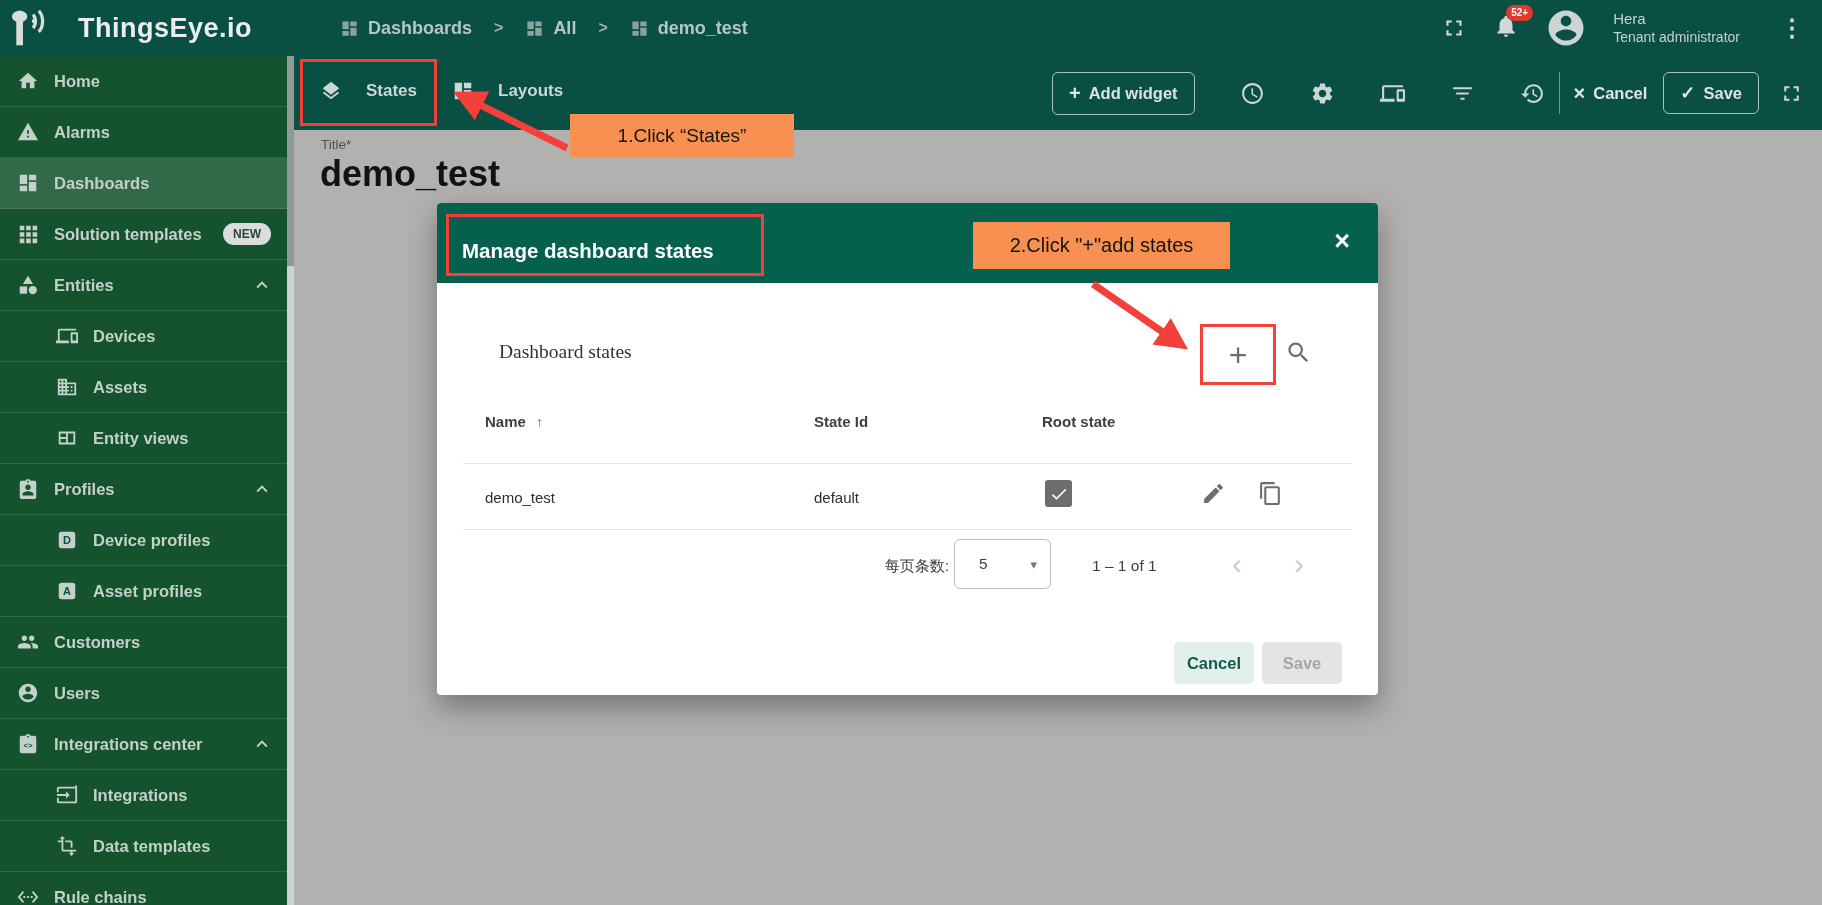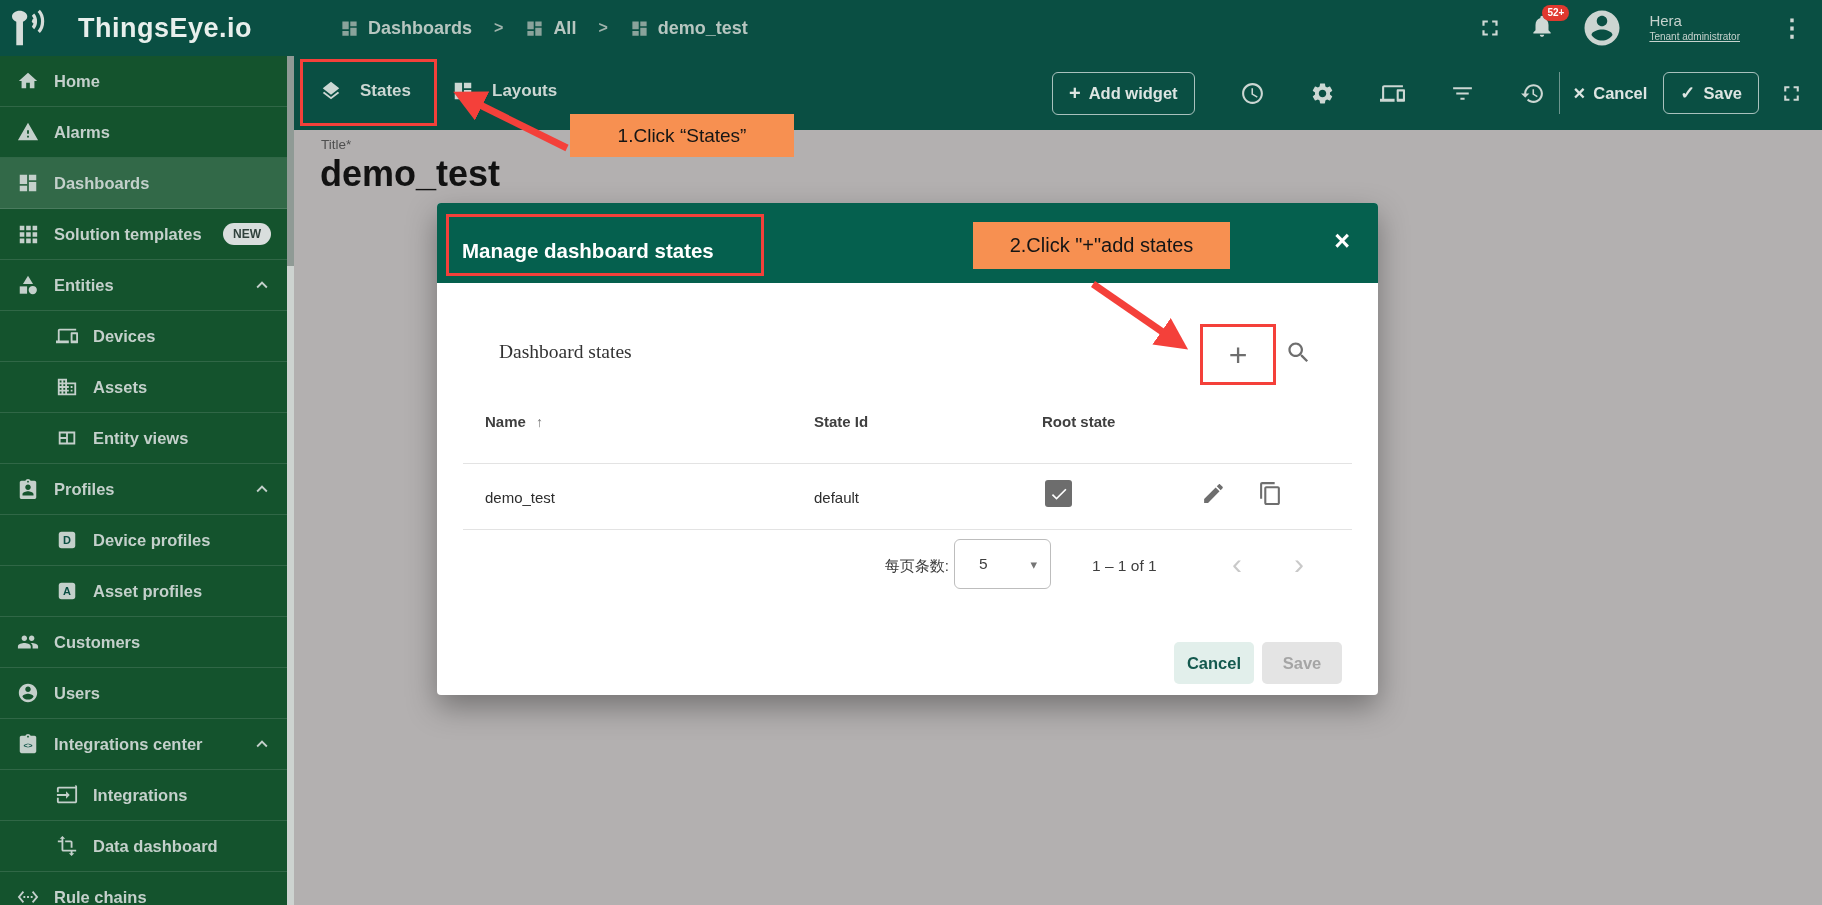--- a/index.html
+++ b/index.html
@@ -16,37 +16,37 @@
   .crumb { display:flex; align-items:center; gap:9px; cursor:pointer; }
   .crumb svg { width:19px; height:19px; fill:#8aa39b; }
   .crumb-sep { color:#9fb3ac; font-size:16px; margin:0 8px; font-weight:bold; }
   .header-right { position:absolute; right:0; top:0; height:56px; display:flex; align-items:center; gap:26px; padding-right:18px; }
   .hicon { width:26px; height:26px; fill:#cfd9d5; cursor:pointer; }
   .bell-wrap { position:relative; }
   .badge-99 { position:absolute; top:-8px; right:-14px; background:#e0392f; color:#fff; font-size:10px; font-weight:bold; border-radius:9px; padding:3px 5px; line-height:1; }
   .avatar { width:42px; height:42px; fill:#ccd5d1; }
   .user-block { color:#c6d2cd; line-height:1.25; }
   .user-name { font-size:15px; }
-  .user-role { font-size:10px;text-decoration:underline; }
+  .user-role { font-size:14px; }
   .kebab { color:#cfd9d5; font-size:24px; font-weight:bold; cursor:pointer; margin-left:14px; }
 
   
   .sidebar { position:absolute; left:0; top:56px; width:294px; height:849px; background:#14532d; z-index:9; overflow:hidden; }
   .sb-scroll { position:absolute; right:0; top:0; width:7px; height:100%; background:#cdd3d0; }
   .sb-thumb { position:absolute; right:0; top:0; width:7px; height:210px; background:#8f9a95; }
   .sb-item { height:51px; display:flex; align-items:center; gap:15px; padding-left:17px; color:#c4d0cb; font-size:16.5px; font-weight:bold; border-bottom:1px solid rgba(255,255,255,.12); cursor:pointer; position:relative; width:287px; }
   .sb-item.indent { padding-left:56px; }
   .sb-item.selected { background:rgba(255,255,255,.13); }
   .sb-item svg { width:22px; height:22px; fill:#c4d0cb; flex:0 0 auto; }
   .sb-badge { position:absolute; right:16px; background:#d9dedd; color:#31423d; font-size:12px; font-weight:bold; border-radius:11px; padding:4px 10px; }
   .sb-chev { position:absolute; right:14px; width:20px; height:20px; fill:#c4d0cb; }
 
   
   .toolbar { position:absolute; left:294px; top:56px; width:1528px; height:74px; background:#0a4f43; z-index:8; }
-  .tab { position:absolute; display:flex; align-items:center; gap:18px; color:#ccd7d3; font-size:17px; font-weight:bold; cursor:pointer; top:24px; }
+  .tab { position:absolute; display:flex; align-items:center; gap:24px; color:#ccd7d3; font-size:17px; font-weight:bold; cursor:pointer; top:24px; }
   .tab svg { width:22px; height:22px; fill:#ccd7d3; }
   .tab-states { left:26px; }
   .tab-layouts { left:158px; }
   .tb-right { position:absolute; right:0; top:0; height:74px; display:flex; align-items:center; }
   .btn-outline { display:flex; align-items:center; gap:8px; border:1.5px solid rgba(255,255,255,.65); border-radius:6px; color:#dde5e2; font-size:16.5px; font-weight:bold; padding:9px 16px; cursor:pointer; background:transparent; }
   .tb-icon { width:25px; height:25px; fill:#ccd7d3; cursor:pointer; }
   .tb-gap { width:45px; display:flex; justify-content:center; }
   .tb-divider { width:1px; height:42px; background:rgba(255,255,255,.4); margin:0 14px; }
   .tb-text-btn { display:flex; align-items:center; gap:8px; color:#dde5e2; font-size:16.5px; font-weight:bold; cursor:pointer; margin-right:16px; }
   .tb-text-btn .x { font-size:20px; }
@@ -262,21 +262,21 @@
     <div class="sb-item indent">
       <svg viewBox="0 0 24 24">
           <path d="M21 3.01H3c-1.1 0-2 .9-2 2V9h2V4.99h18v14.03H3V15H1v4.01c0 1.1.9 1.99 2 1.99h18c1.1 0 2-.89 2-1.99v-16c0-1.11-.9-2-2-2zM11 16l4-4-4-4v3H1v2h10v3z"></path>
         </svg>
       <span>Integrations</span>
     </div>
     <div class="sb-item indent">
       <svg viewBox="0 0 24 24">
           <path d="M22 18v-2H8V4h2L7 1 4 4h2v2H2v2h4v8c0 1.1.9 2 2 2h8v2h-2l3 3 3-3h-2v-2h4zM10 8h6v6h2V8c0-1.1-.9-2-2-2h-6v2z"></path>
         </svg>
-      <span>Data dashboard</span>
+      <span>Data templates</span>
     </div>
     <div class="sb-item">
       <svg viewBox="0 0 24 24">
           <path d="M7.77 6.76 6.23 5.48.82 12l5.41 6.52 1.54-1.28L3.42 12l4.35-5.24zM7 13h2v-2H7v2zm10-2h-2v2h2v-2zm-6 2h2v-2h-2v2zm6.77-7.52-1.54 1.28L20.58 12l-4.35 5.24 1.54 1.28L23.18 12l-5.41-6.52z"></path>
         </svg>
       <span>Rule chains</span>
     </div>
     <div class="sb-scroll">
         <div class="sb-thumb"></div>
       </div>

